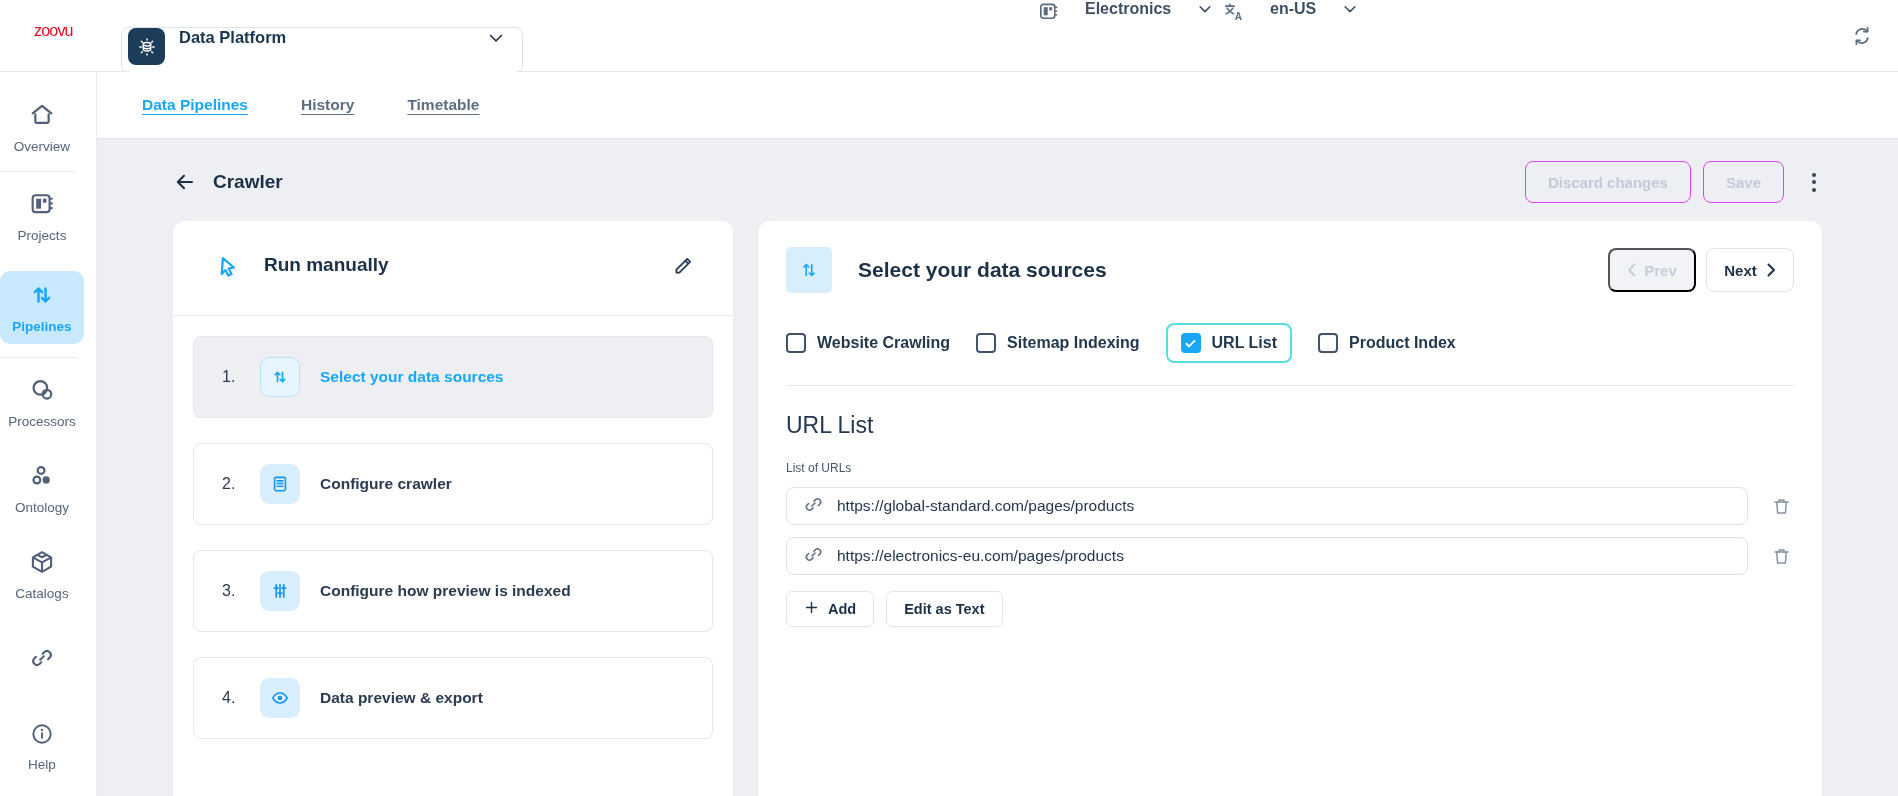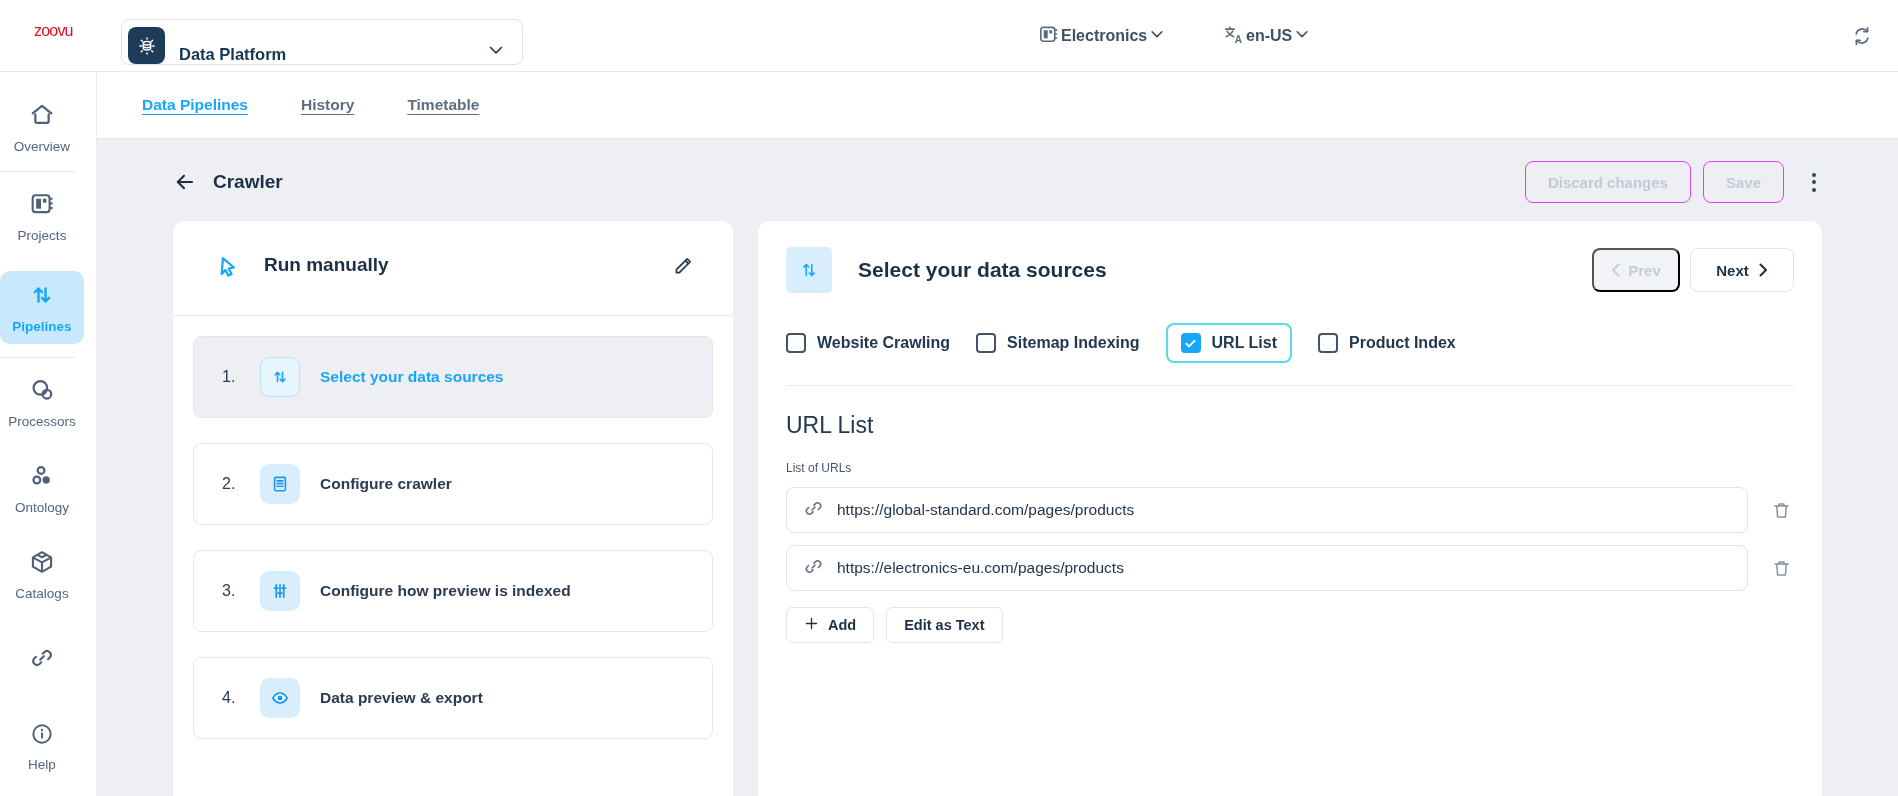--- a/index.html
+++ b/index.html
@@ -3,28 +3,28 @@
 <meta charset="utf-8">
 <style>
   * { margin:0; padding:0; box-sizing:border-box; }
   html,body { width:1898px; height:796px; overflow:hidden; background:#fff;
     font-family:"Liberation Sans", sans-serif; color:#22384f; }
 
   
   .topbar { position:relative; height:72px; background:#fff; border-bottom:1px solid #e4e7eb; }
   .logo { position:absolute; left:34px; top:22px; font-size:16px; font-weight:400;
     color:#e60f21; letter-spacing:-0.8px; }
-  .app-switcher { position:absolute; left:121px; top:19px; width:402px; height:46px;
+  .app-switcher { position:absolute; left:121px; top:27px; width:402px; height:46px;
     border:1px solid #dfe3e8; border-radius:8px; background:#fff;
-    display:flex; align-items:flex-end; padding:0 16px 0 6px; cursor:pointer; }
+    display:flex; align-items:flex-start; padding:0 16px 0 6px; cursor:pointer; }
   .app-icon { width:37px; height:37px; border-radius:8px; background:#1d3c59;
     display:flex; align-items:center; justify-content:center; }
   .app-switcher .label { margin-left:14px; font-size:16.5px; font-weight:700; color:#173450; }
   .app-switcher .chev { margin-left:auto; }
-  .top-group { position:absolute; top:0; height:72px; display:flex; align-items:center; gap:1px;
+  .top-group { position:absolute; top:0; height:72px; display:flex; align-items:flex-start; gap:25px;
     cursor:pointer; color:#3e5064; }
   .workspace { left:1037px; }
   .locale { left:1222px; }
   .top-group .label { font-size:16px; font-weight:600; }
   .refresh-btn { position:absolute; right:24px; top:24px; cursor:pointer; }
 
   
   .sidebar { position:absolute; left:0; top:72px; bottom:0; width:97px; background:#fff;
     border-right:1px solid #e9ebef; display:flex; flex-direction:column; 
     padding-top:24px; }
@@ -81,37 +81,37 @@
   .step.active .step-label { color:#18a7f8; }
 
   
   .sources { flex:1; }
   .src-head { display:flex; align-items:center; padding:26px 28px 0 28px; }
   .src-iconbox { width:46px; height:46px; border-radius:5px; background:#d9eefd;
     display:flex; align-items:center; justify-content:center; }
   .src-title { font-size:21px; font-weight:800; color:#1c3048; margin-left:26px; }
   .src-nav { margin-left:auto; display:flex; gap:10px; }
   .btn-prev { height:44px; width:88px; background:#f1f3f7; color:#c6cdd8; gap:8px; }
-  .btn-next { height:44px; width:104px; background:#fff; border:1px solid #e0e4ea;
+  .btn-next { height:44px; width:88px; background:#fff; border:1px solid #e0e4ea;
     color:#1c3048; gap:10px; }
   .options-row { display:flex; align-items:center; gap:26px; padding:0 28px; margin-top:30px; }
   .opt { display:flex; align-items:center; gap:11px; cursor:pointer; }
   .cbx { width:20px; height:20px; border:2px solid #42536a; border-radius:4px; background:#fff;
     flex:0 0 auto; display:flex; align-items:center; justify-content:center; }
   .cbx.checked { background:#18a7f8; border-color:#18a7f8; }
   .cbx svg { display:none; }
   .cbx.checked svg { display:block; }
   .opt .olabel { font-size:16px; font-weight:600; color:#22384f; }
   .opt.highlight { border:2px solid #55dce4; border-radius:8px; padding:8px 13px; background:#fff; }
   .src-divider { border-top:1px solid #e7eaee; margin:22px 28px 0; }
   .src-body { padding:0 28px; }
   .section-title { margin-top:26px; font-size:23px; font-weight:500; color:#22384f; }
   .list-label { margin-top:22px; font-size:12px; color:#44566b; }
   .url-row { display:flex; align-items:center; margin-top:12px; }
-  .url-input { flex:1; height:46px; border:1px solid #dfe3ea; border-radius:8px;
+  .url-input { flex:1; height:38px; border:1px solid #dfe3ea; border-radius:8px;
     display:flex; align-items:center; gap:13px; padding:0 16px; background:#fff; }
   .url-text { font-size:15.5px; color:#24364d; }
   .trash-btn { margin-left:20px; width:26px; display:flex; justify-content:center; cursor:pointer; }
   .list-actions { display:flex; gap:12px; margin-top:16px; }
   .btn-sec { height:36px; border:1px solid #e2e6ec; border-radius:6px; background:#fff;
     font-size:14.5px; font-weight:700; color:#1c3048; padding:0 17px; gap:9px; }
 
   svg { flex:0 0 auto; }
 </style>
 </head>

